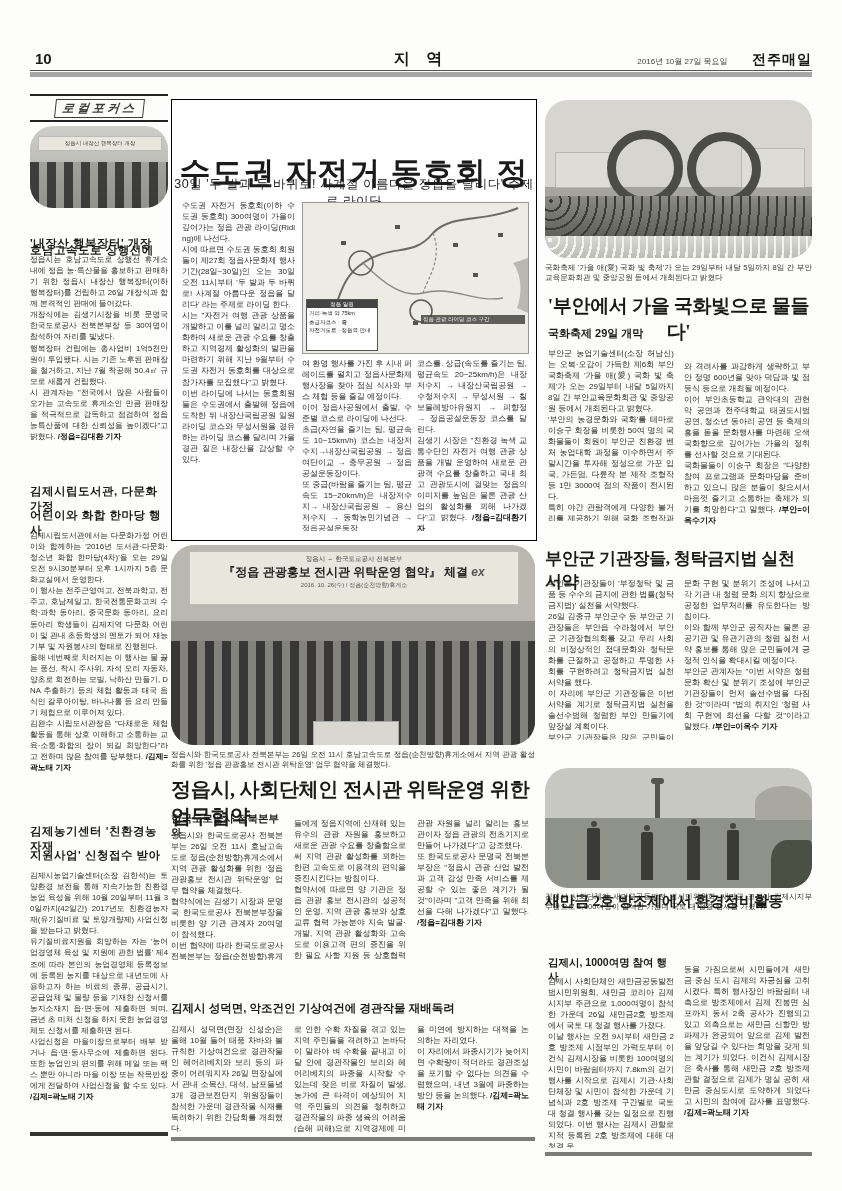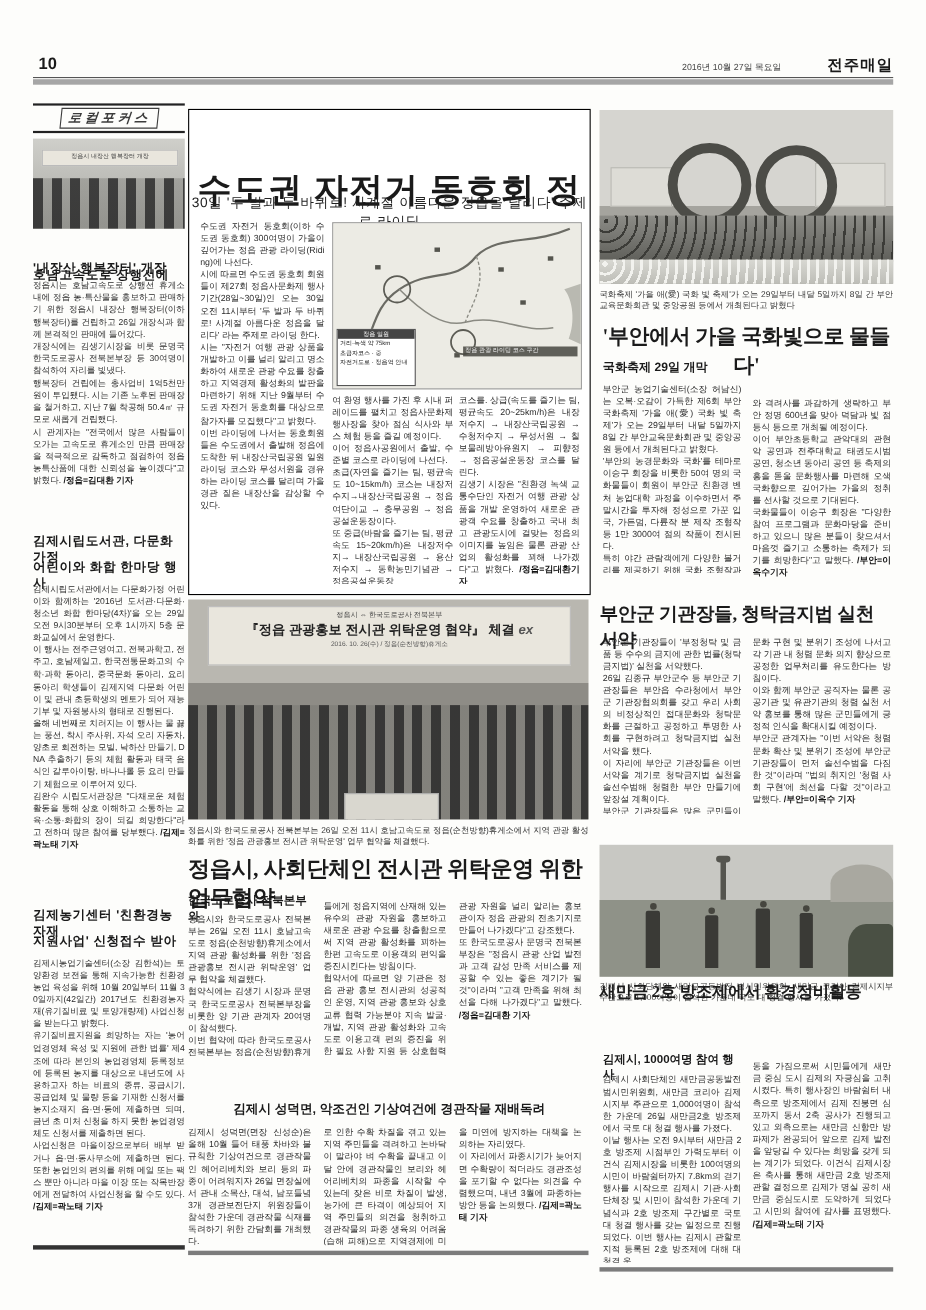--- a/index.html
+++ b/index.html
@@ -21,21 +21,21 @@
   .caption{font-size:7.6px;line-height:1.35;text-align:justify;word-break:break-all;color:#333;}
   
   .hl-rail{font-size:11.5px;font-weight:bold;letter-spacing:0.5px;}
   .hl-main{font-size:31px;font-weight:800;letter-spacing:1px;text-align:center;margin-top:36px;}
   .hl-sub{font-size:12.5px;text-align:center;letter-spacing:0.5px;color:#222;}
   .hl-serif{font-family:"Liberation Serif",serif;font-weight:600;letter-spacing:-0.3px;}
   .subhead{font-size:10.5px;font-weight:bold;margin-bottom:4px;}
   
   .main-box{border:1.5px solid #000;background:#fff;}
   
-  .photo{background:linear-gradient(#cfcfca,#a7a7a2);overflow:hidden;}
+  .photo{background:linear-gradient(#cfcfca,#a7a7a2);overflow:hidden;border-radius:23px;}
   .ph-banner{background:#e9e6dd;border:1px solid #bbb;text-align:center;overflow:hidden;}
   .people-bars{background:repeating-linear-gradient(90deg,rgba(40,40,40,0.85) 0 9px,rgba(110,110,105,0.35) 9px 17px);}
   .crowd{background:
      repeating-radial-gradient(circle at 6px 5px, #3c3c38 0 2px, transparent 2px 9px),
      linear-gradient(#8b8b86,#5f5f5a);}
   .flowerband{background:repeating-radial-gradient(circle at 5px 4px,#f2f2ee 0 2.5px,transparent 2.5px 8px),linear-gradient(#d8d8d2,#bdbdb7);}
   .ring{border:9px solid #4c4c47;border-radius:50%;background:transparent;}
   .bld{background:#dddcd6;border:1px solid #b9b8b2;}
   .rule-dark{background:#333;}
   .rule-gray{background:#7c7c7c;}
@@ -47,21 +47,22 @@
   .tower{background:#55554f;}
   .fig{background:#3a3a36;border-radius:2px 2px 0 0;}
   .fig:before{content:"";display:block;width:6px;height:6px;border-radius:50%;background:#46463f;margin:-7px auto 0;}
 </style>
 </head>
 <body>
 
 <div class="page">
 
   <div class="abs pgnum" style="left:35px;top:50px;">10</div>
-  <div class="abs date" style="left:620px;top:56px;width:125px;text-align:left;">2016년 10월 27일 목요일</div>
+  <div class="abs section-title" style="left:0;top:49px;width:842px;text-align:center;">지 역</div>
+  <div class="abs date" style="left:620px;top:56px;width:125px;text-align:center;">2016년 10월 27일 목요일</div>
   <div class="abs masthead" style="left:752px;top:51px;">전주매일</div>
   <div class="abs head-rule-top" style="left:30px;top:70px;width:782px;"></div>
   <div class="abs head-rule" style="left:30px;top:72px;width:782px;"></div>
 
   <div class="abs" style="left:30px;top:94px;width:138px;border-top:2px solid #222;border-bottom:2px solid #222;padding:2px 0;text-align:center;">
     <span style="font-weight:bold;font-style:italic;font-size:12px;letter-spacing:3px;color:#3c3c3c;border:1.5px solid #3c3c3c;padding:0 6px;display:inline-block;transform:skewX(-6deg);">로컬포커스</span>
   </div>
 
   <div class="abs photo" style="left:30px;top:126px;width:138px;height:82px;">
     <div class="abs ph-banner" style="left:8px;top:10px;width:122px;height:13px;font-size:5.5px;line-height:13px;color:#444;">정읍시 내장산 행복장터 개장</div>
@@ -152,21 +153,21 @@
   </div>
   <div class="abs body-text" style="left:171px;top:830px;width:112px;height:130px;">  정읍시와 한국도로공사 전북본부는 26일 오전 11시 호남고속도로 정읍(순천방향)휴게소에서 지역 관광 활성화를 위한 '정읍 관광홍보 전시관 위탁운영' 업무 협약을 체결했다.
   협약식에는 김생기 시장과 문명국 한국도로공사 전북본부장을 비롯한 양 기관 관계자 20여명이 참석했다.
   이번 협약에 따라 한국도로공사 전북본부는 정읍(순천방향)휴게소 내 기존 비즈니스센터 공간을 정읍시에 무상 제공하고 시는 이 공간을 관광홍보 전시관으로 리모델링하여 정읍</div>
   <div class="abs body-text" style="left:294px;top:818px;width:112px;height:141px;">들에게 정읍지역에 산재해 있는 유수의 관광 자원을 홍보하고 새로운 관광 수요를 창출함으로써 지역 관광 활성화를 꾀하는 한편 고속도로 이용객의 편익을 증진시킨다는 방침이다.
   협약서에 따르면 양 기관은 정읍 관광 홍보 전시관의 성공적인 운영, 지역 관광 홍보와 상호 교류 협력 가능분야 지속 발굴·개발, 지역 관광 활성화와 고속도로 이용고객 편의 증진을 위한 필요 사항 지원 등 상호협력하게 된다.
   김생기 시장은 "이번 업무 협약을 통해 정읍의 다양한 문화 관광 자원과 축제에 대한 적극적이고 효과적인</div>
   <div class="abs body-text" style="left:417px;top:818px;width:112px;height:141px;"><span>관광 자원을 널리 알리는 홍보관이자 정읍 관광의 전초기지로 만들어 나가겠다"고 강조했다.
   또 한국도로공사 문명국 전북본부장은 "정읍시 관광 산업 발전과 고객 감성 만족 서비스를 제공할 수 있는 좋은 계기가 될 것"이라며 "고객 만족을 위해 최선을 다해 나가겠다"고 말했다.  </span><span class="byline">/정읍=김대환 기자</span></div>
 
-  <div class="abs" style="left:171px;top:1001px;width:364px;font-size:11.5px;font-weight:bold;margin-left:41px;">김제시 성덕면, 악조건인 기상여건에 경관작물 재배독려</div>
+  <div class="abs" style="left:171px;top:1001px;width:364px;font-size:11.5px;font-weight:bold;">김제시 성덕면, 악조건인 기상여건에 경관작물 재배독려</div>
   <div class="abs body-text" style="left:171px;top:1024px;width:112px;height:108px;">  김제시 성덕면(면장 신성순)은 올해 10월 들어 태풍 차바와 불규칙한 기상여건으로 경관작물인 헤어리베치와 보리 등의 파종이 어려워지자 26일 면장실에서 관내 소목산, 대석, 남포들녘 3개 경관보전단지 위원장들이 참석한 가운데 경관작물 식재를 독려하기 위한 간담회를 개최했다.
   이번 간담회는 쌀값 폭락 및 잦은 비</div>
   <div class="abs body-text" style="left:294px;top:1024px;width:112px;height:108px;">로 인한 수확 차질을 겪고 있는 지역 주민들을 격려하고 논바닥이 말라야 벼 수확을 끝내고 이달 안에 경관작물인 보리와 헤어리베치의 파종을 시작할 수 있는데 잦은 비로 차질이 발생, 농가에 큰 타격이 예상되어 지역 주민들의 의견을 청취하고 경관작물의 파종 생육의 어려움(습해 피해)으로 지역경제에 미치는 악영향</div>
   <div class="abs body-text" style="left:417px;top:1024px;width:112px;height:108px;"><span>을 미연에 방지하는 대책을 논의하는 자리였다.
   이 자리에서 파종시기가 늦어지면 수확량이 적더라도 경관조성을 포기할 수 없다는 의견을 수렴했으며, 내년 3월에 파종하는 방안 등을 논의했다.  </span><span class="byline">/김제=곽노태 기자</span></div>
   <div class="abs rule-gray" style="left:171px;top:1137px;width:364px;height:4px;"></div>
 
   <div class="abs photo" style="left:545px;top:100px;width:267px;height:158px;background:linear-gradient(#d6d5d0 0 55%,#a5a49e 55% 100%);">
     <div class="abs bld" style="left:10px;top:52px;width:54px;height:34px;"></div>
     <div class="abs bld" style="left:196px;top:48px;width:62px;height:38px;"></div>

